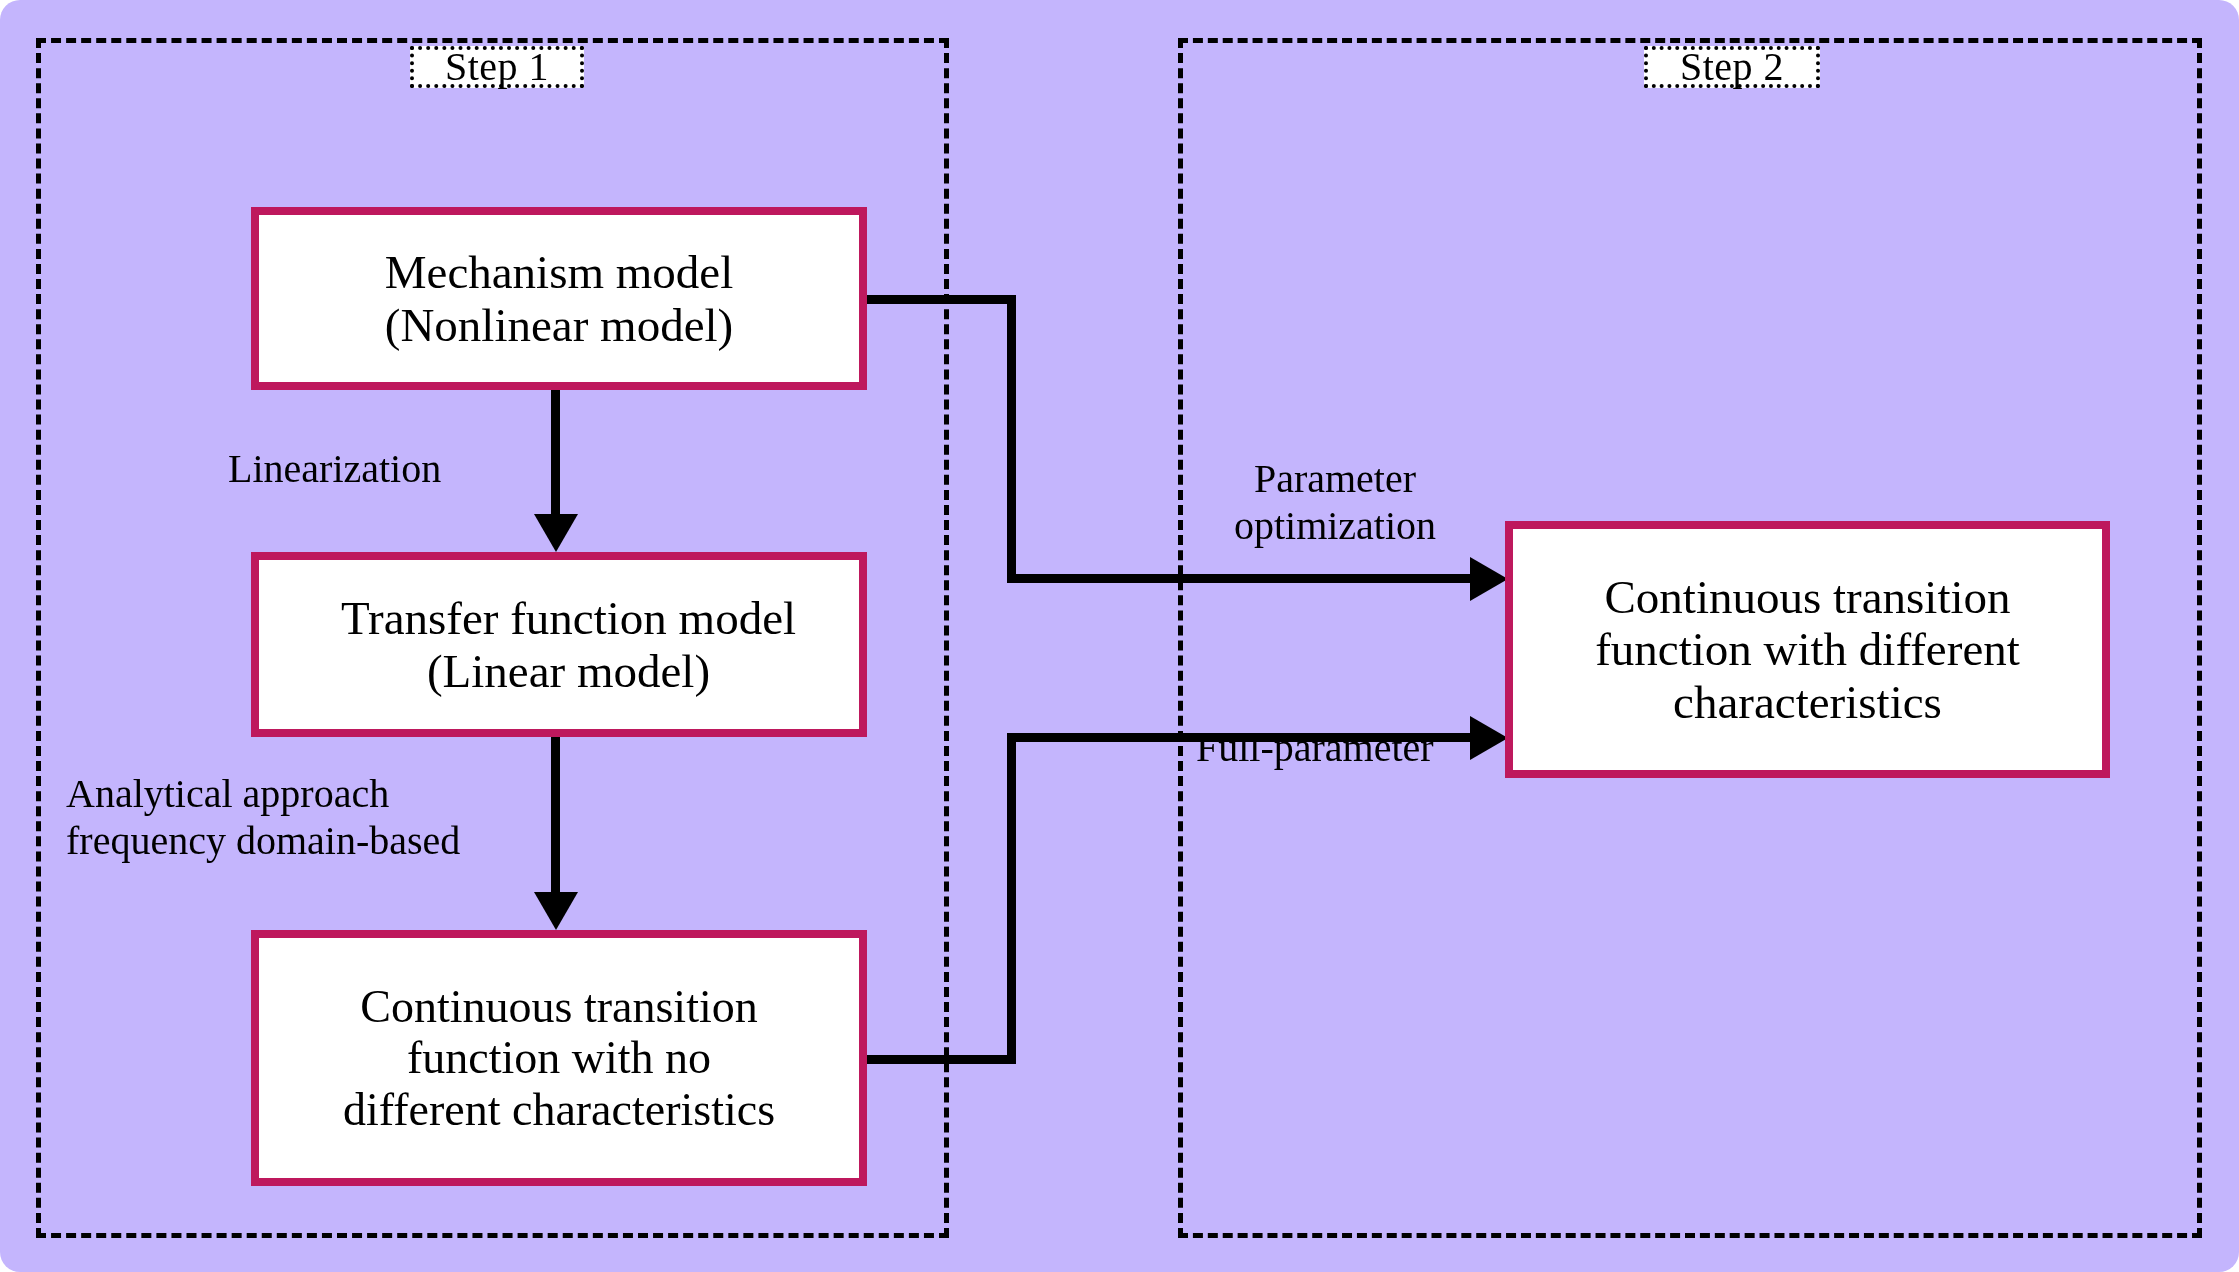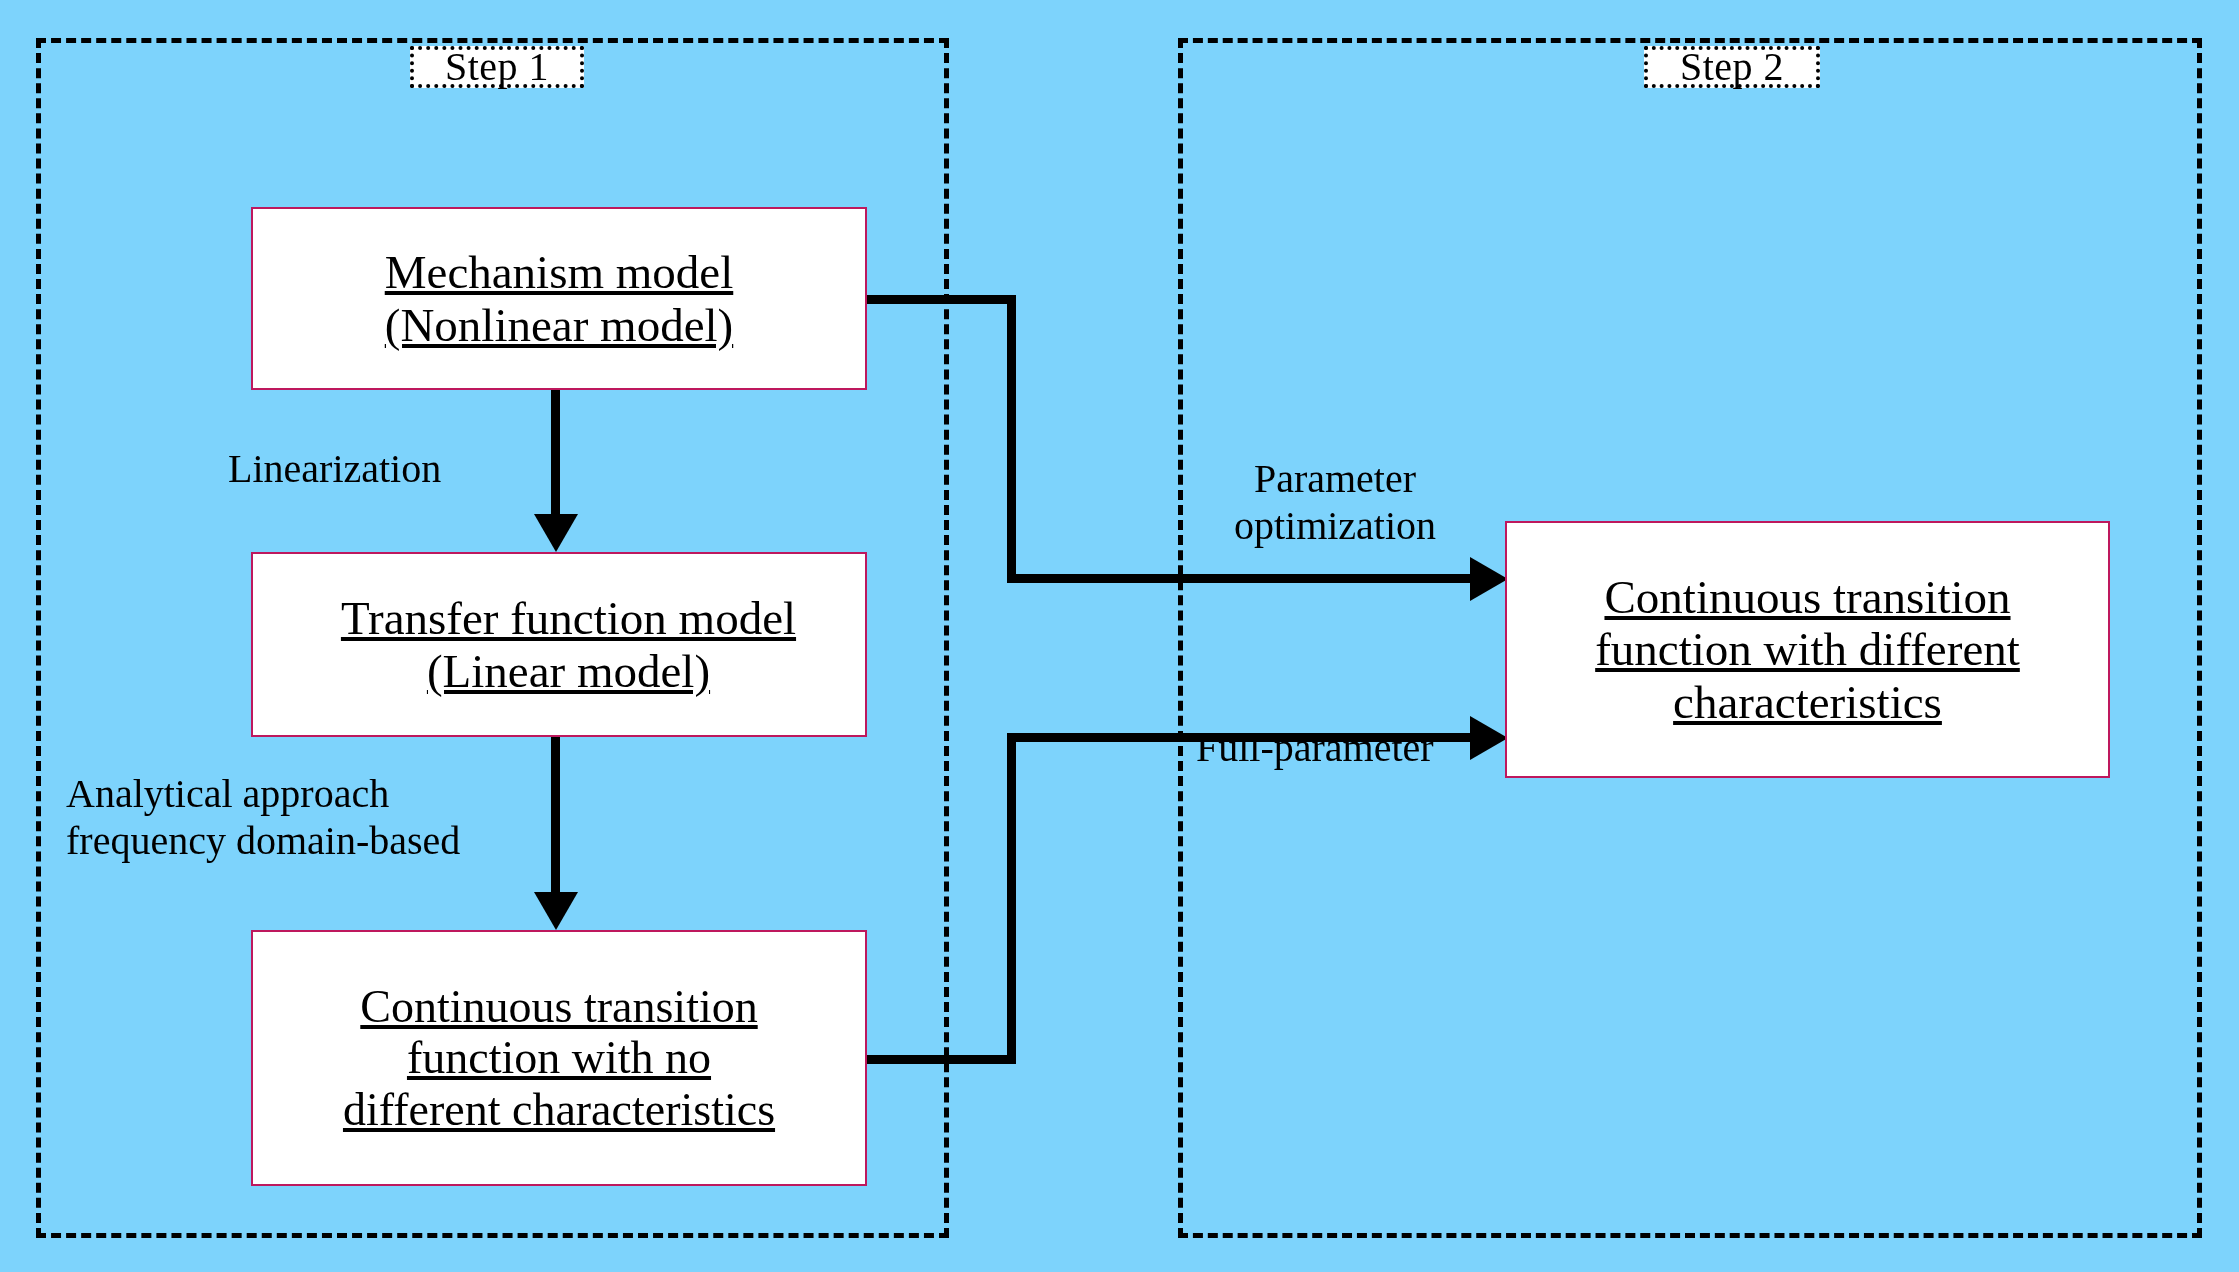--- a/index.html
+++ b/index.html
@@ -9,22 +9,23 @@
     background: #ffffff;
   }
   body {
     font-family: "Liberation Serif", "DejaVu Serif", serif;
     color: #000000;
   }
   #canvas {
     position: relative;
     width: 2239px;
     height: 1272px;
-    background: #7dd3fc;
+    background: #c4b5fd;
     overflow: hidden;
+    border-radius: 20px;
   }
 
   
   .panel {
     position: absolute;
     box-sizing: border-box;
     border: 5px dashed #000000;
     background: transparent;
   }
 
@@ -40,28 +41,27 @@
     font-size: 40px;
     line-height: 1;
     letter-spacing: .5px;
     z-index: 6;
   }
 
   
   .node {
     position: absolute;
     box-sizing: border-box;
-    border: 2px solid #be185d;
+    border: 8px solid #be185d;
     background: #ffffff;
     display: flex;
     align-items: center;
     justify-content: center;
     text-align: center;
     z-index: 4;
-    text-decoration: underline;
   }
   .node .node-text {
     display: block;
     width: 100%;
     padding: 0 10px;
     box-sizing: border-box;
     font-size: 47px;
     line-height: 1.12;
     white-space: pre-line;
   }

